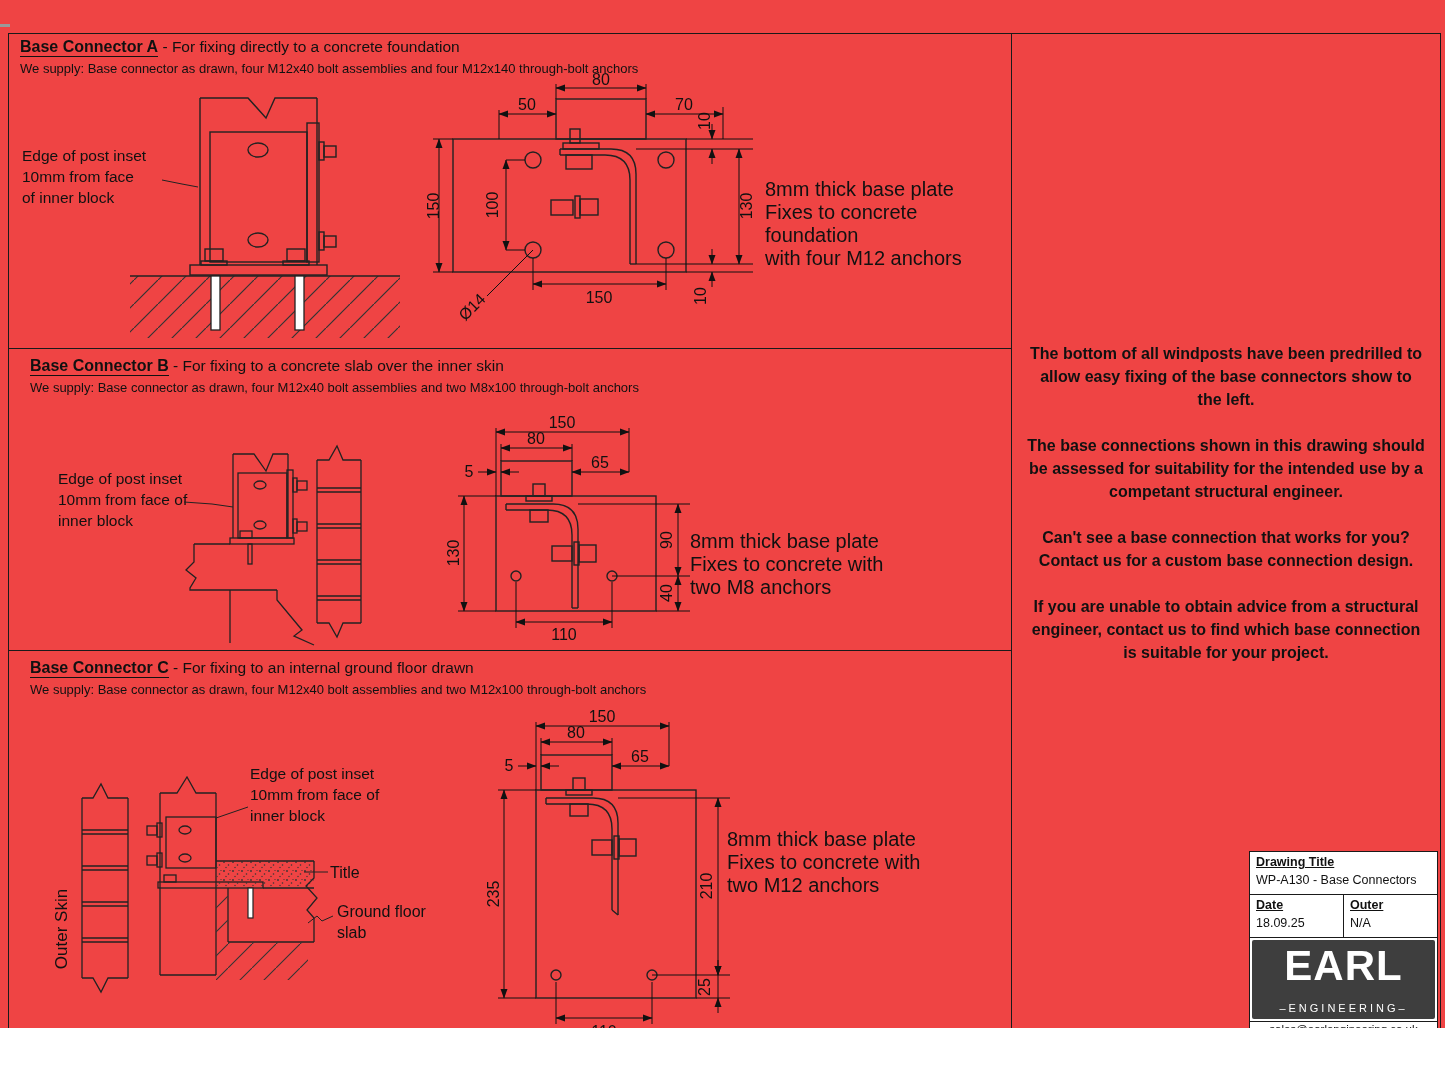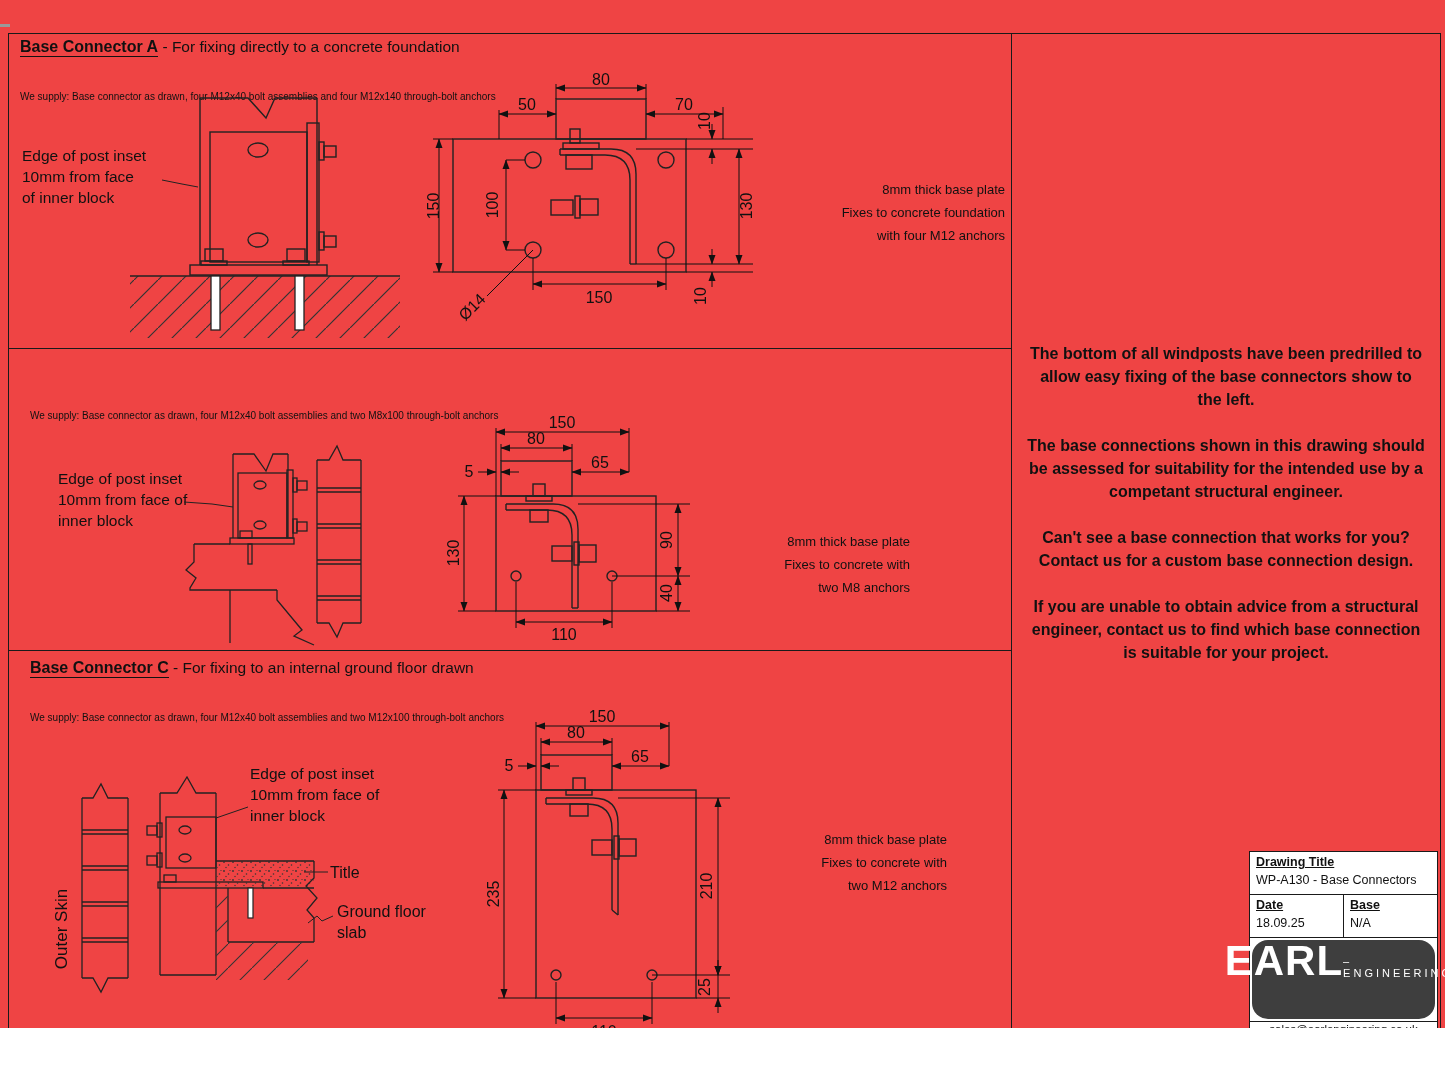--- a/index.html
+++ b/index.html
@@ -4,39 +4,39 @@
 <style>
   html,body{margin:0;padding:0;background:#fff;}
   .page{position:relative;width:1445px;height:1028px;background:#ef4444;overflow:hidden;
         font-family:"Liberation Sans",sans-serif;color:#111;}
   .abs{position:absolute;}
   .box{position:absolute;border:1.5px solid #1a1a1a;box-sizing:border-box;}
   .divider{position:absolute;left:0;right:0;border-top:1.5px solid #1a1a1a;}
   .sec-title{font-size:16px;white-space:nowrap;}
   .sec-title b{border-bottom:1.6px solid #111;padding-bottom:1px;}
   .sec-sub{font-size:15.5px;}
-  .supply{font-size:10px;white-space:nowrap;margin-top:30px;}
+  .supply{font-size:13px;white-space:nowrap;}
   .lbl{font-size:15.5px;line-height:21px;white-space:pre-line;}
-  .note{font-size:13px;line-height:23px;white-space:pre-line;text-align:right;}
+  .note{font-size:20px;line-height:23px;white-space:pre-line;}
   .panel-text{position:absolute;left:1026px;top:342px;width:400px;text-align:center;
               font-weight:bold;font-size:16px;line-height:23px;}
   .panel-text p{margin:0 0 23px 0;}
   svg{position:absolute;overflow:visible;}
   svg text{font-family:"Liberation Sans",sans-serif;font-size:16px;fill:#111;font-weight:normal;}
   .tb{position:absolute;left:1249px;top:851px;width:189px;height:198px;border:1.6px solid #1a1a1a;
       box-sizing:border-box;background:#fff;}
   .tb-row1{height:43px;border-bottom:1.6px solid #1a1a1a;padding:3px 6px;box-sizing:border-box;}
   .tb-row2{height:43px;border-bottom:1.6px solid #1a1a1a;display:flex;box-sizing:border-box;}
   .tb-cell{flex:1;padding:3px 6px;box-sizing:border-box;}
   .tb-cell.first{border-right:1.6px solid #1a1a1a;}
   .tb-label{font-size:12.5px;font-weight:bold;text-decoration:underline;}
   .tb-value{font-size:12.5px;margin-top:4px;}
   .tb-logo-wrap{height:84px;border-bottom:1.6px solid #1a1a1a;padding:2px;box-sizing:border-box;}
-  .tb-logo{background:#3e3e3e;border-radius:16px;height:100%;display:flex;flex-direction:row;
-           justify-content:center;}
+  .tb-logo{background:#3e3e3e;border-radius:2px;height:100%;display:flex;flex-direction:column;
+           align-items:center;justify-content:center;}
   .tb-logo-main{color:#fff;font-weight:bold;font-size:42px;line-height:42px;letter-spacing:1px;}
   .tb-logo-sub{color:#fff;font-size:11px;letter-spacing:3px;margin-top:15px;}
   .tb-contact{text-align:center;font-size:11.5px;line-height:13px;padding-top:1px;}
   .corner-mark{position:absolute;left:0;top:24px;width:10px;height:3px;background:#9a9a9a;}
 </style>
 </head>
 <body>
 
 <div class="page">
 
@@ -148,20 +148,21 @@
     <text x="259" y="36" text-anchor="middle">70</text>
     <text x="280" y="52" text-anchor="middle" transform="rotate(-90 280 47)">10</text>
     <text x="322" y="137" text-anchor="middle" transform="rotate(-90 322 132)">130</text>
     <text x="276" y="227" text-anchor="middle" transform="rotate(-90 276 222)">10</text>
     <text x="9" y="137" text-anchor="middle" transform="rotate(-90 9 132)">150</text>
     <text x="68" y="136" text-anchor="middle" transform="rotate(-90 68 131)">100</text>
     <text x="174" y="229" text-anchor="middle">150</text>
     <text x="48" y="238" text-anchor="middle" transform="rotate(-45 48 234)">Ø14</text>
   </svg>
 
+  <div class="abs sec-title" style="left:30px;top:357px;"><b>Base Connector B</b><span class="sec-sub"> - For fixing to a concrete slab over the inner skin</span></div>
   <div class="abs supply" style="left:30px;top:380px;">We supply: Base connector as drawn, four M12x40 bolt assemblies and two M8x100 through-bolt anchors</div>
   <div class="abs lbl" style="left:58px;top:468px;width:165px;">Edge of post inset
 10mm from face of
 inner block</div>
   <div class="abs note" style="left:690px;top:530px;width:220px;">8mm thick base plate
 Fixes to concrete with
 two M8 anchors</div>
 
   <svg style="left:182px;top:440px;" width="200" height="205" viewBox="0 0 200 205">
     <g stroke="#222" stroke-width="1.3" fill="none">
@@ -389,21 +390,21 @@
     <div class="tb-row1">
       <div class="tb-label">Drawing Title</div>
       <div class="tb-value">WP-A130 - Base Connectors</div>
     </div>
     <div class="tb-row2">
       <div class="tb-cell first">
         <div class="tb-label">Date</div>
         <div class="tb-value">18.09.25</div>
       </div>
       <div class="tb-cell">
-        <div class="tb-label">Base</div>
+        <div class="tb-label">Outer</div>
         <div class="tb-value">N/A</div>
       </div>
     </div>
     <div class="tb-logo-wrap">
       <div class="tb-logo">
         <div class="tb-logo-main">EARL</div>
         <div class="tb-logo-sub">–ENGINEERING–</div>
       </div>
     </div>
     <div class="tb-contact">

